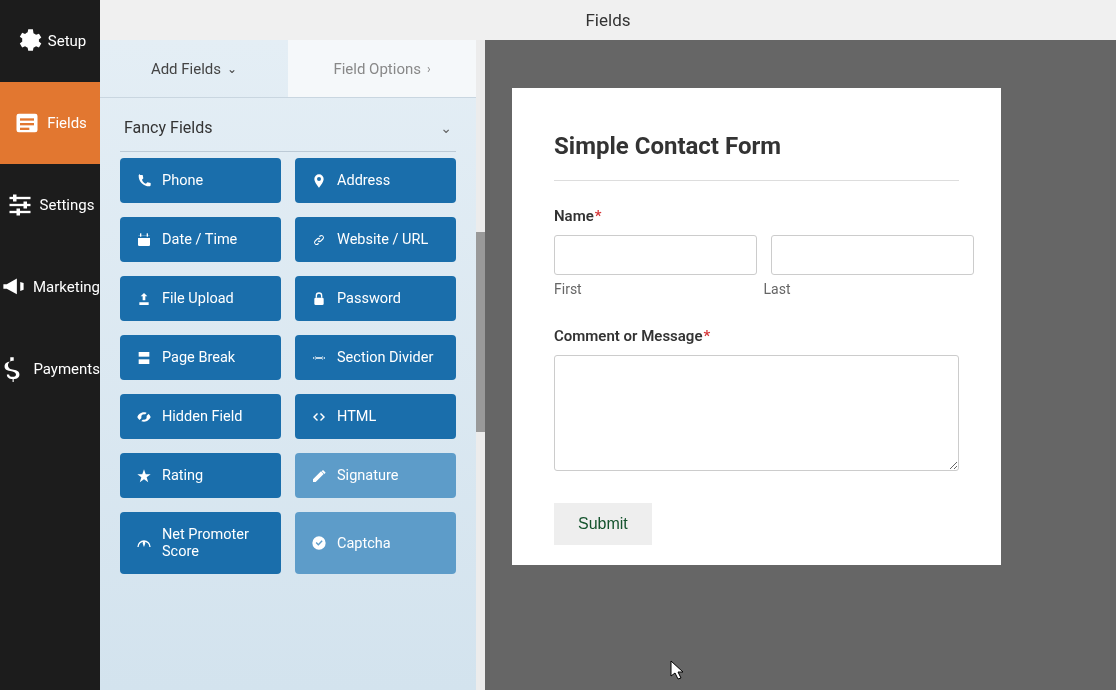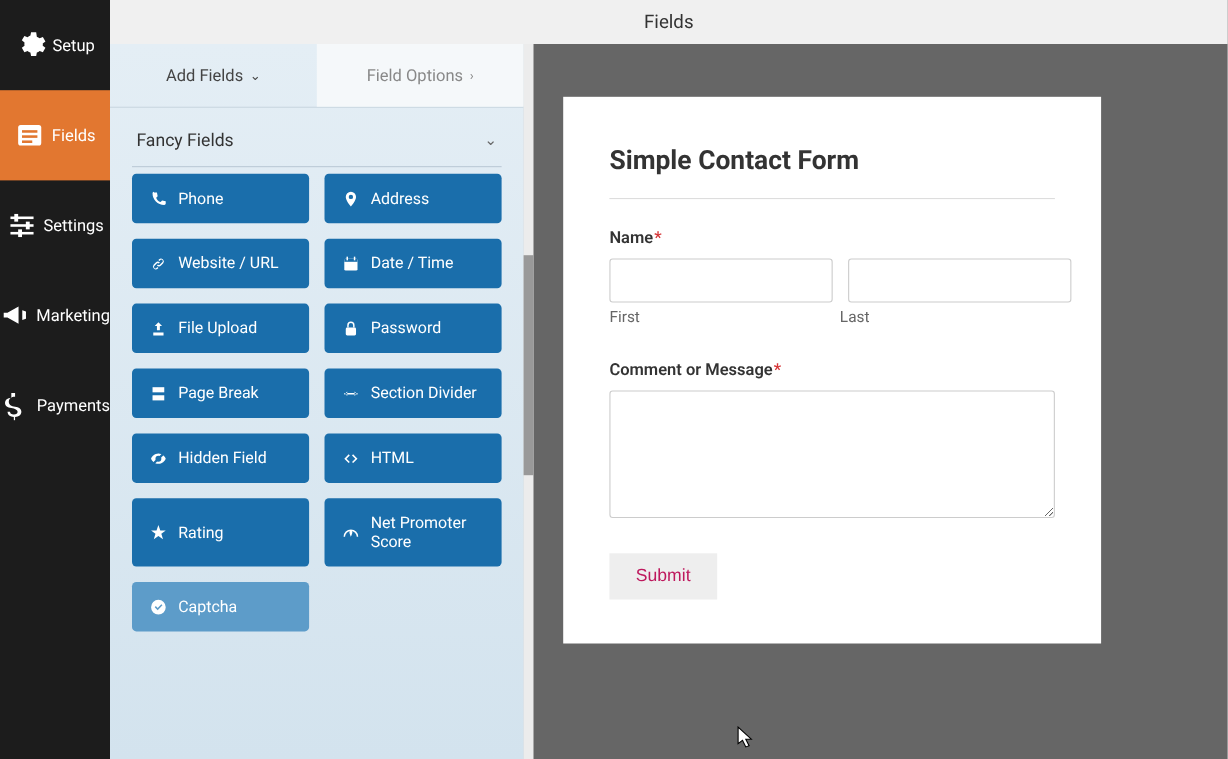--- a/index.html
+++ b/index.html
@@ -115,21 +115,21 @@
   flex: 1;
   background: #666;
   padding-top: 48px;
   padding-left: 36px;
   padding-right: 12px;
   overflow: hidden;
 }
 .form-card {
   background: #fff;
   width: 489px;
-  padding: 44px 42px 40px;
+  padding: 44px 42px 20px;
 }
 .form-title {
   font-size: 24px;
   font-weight: 700;
   color: #333;
   margin-bottom: 20px;
 }
 .form-title + hr {
   border: none;
   border-top: 1px solid #ddd;
@@ -163,21 +163,21 @@
   font-family: inherit;
   font-size: 14px;
   resize: vertical;
   margin-bottom: 28px;
 }
 .submit-btn {
   background: #eee;
   border: none;
   padding: 12px 24px;
   font-size: 16px;
-  color: #be185d;
+  color: #14532d;
   cursor: pointer;
 }
 .cursor {
   position: absolute;
   left: 670px;
   top: 660px;
   pointer-events: none;
 }
 svg { display: block; }
 </style>
@@ -269,39 +269,39 @@
               <span class="ficon">
                 <svg viewBox="0 0 24 24" fill="#fff">
                   <path d="M12 2a7 7 0 00-7 7c0 5 7 13 7 13s7-8 7-13a7 7 0 00-7-7zm0 10a3 3 0 110-6 3 3 0 010 6z"></path>
                 </svg>
               </span>
               <span>Address</span>
             </div>
             <div class="field-btn">
               <span class="ficon">
                 <svg viewBox="0 0 24 24" fill="#fff">
-                  <path d="M10 14a4 4 0 005.6 0l3-3a4 4 0 00-5.6-5.6l-1 1 1.4 1.4 1-1a2 2 0 112.8 2.8l-3 3a2 2 0 01-2.8 0L10 14zm4-4a4 4 0 00-5.6 0l-3 3a4 4 0 005.6 5.6l1-1-1.4-1.4-1 1a2 2 0 11-2.8-2.8l3-3a2 2 0 012.8 0L14 10z"></path>
-                </svg>
-              </span>
-              <span>Website / URL</span>
-            </div>
-            <div class="field-btn">
-              <span class="ficon">
-                <svg viewBox="0 0 24 24" fill="#fff">
                   <rect x="3" y="5" width="18" height="16" rx="2"></rect>
                   <rect x="3" y="5" width="18" height="4" fill="#1a6eab"></rect>
                   <rect x="6" y="2" width="2" height="5"></rect>
                   <rect x="16" y="2" width="2" height="5"></rect>
                 </svg>
               </span>
               <span>Date / Time</span>
             </div>
             <div class="field-btn">
               <span class="ficon">
                 <svg viewBox="0 0 24 24" fill="#fff">
+                  <path d="M10 14a4 4 0 005.6 0l3-3a4 4 0 00-5.6-5.6l-1 1 1.4 1.4 1-1a2 2 0 112.8 2.8l-3 3a2 2 0 01-2.8 0L10 14zm4-4a4 4 0 00-5.6 0l-3 3a4 4 0 005.6 5.6l1-1-1.4-1.4-1 1a2 2 0 11-2.8-2.8l3-3a2 2 0 012.8 0L14 10z"></path>
+                </svg>
+              </span>
+              <span>Website / URL</span>
+            </div>
+            <div class="field-btn">
+              <span class="ficon">
+                <svg viewBox="0 0 24 24" fill="#fff">
                   <path d="M12 3l5 5h-3v6h-4V8H7l5-5zm-7 14h14v4H5v-4z"></path>
                 </svg>
               </span>
               <span>File Upload</span>
             </div>
             <div class="field-btn">
               <span class="ficon">
                 <svg viewBox="0 0 24 24" fill="#fff">
                   <rect x="5" y="10" width="14" height="11" rx="2"></rect>
                   <path d="M8 10V7a4 4 0 018 0v3" stroke="#fff" stroke-width="2" fill="none"></path>
@@ -343,20 +343,28 @@
               </span>
               <span>HTML</span>
             </div>
             <div class="field-btn">
               <span class="ficon">
                 <svg viewBox="0 0 24 24" fill="#fff">
                   <path d="M12 2l2.6 7.5H22l-6 4.5 2.3 7.5L12 17l-6.3 4.5L8 14l-6-4.5h7.4L12 2z"></path>
                 </svg>
               </span>
               <span>Rating</span>
+            </div>
+            <div class="field-btn highlight">
+              <span class="ficon">
+                <svg viewBox="0 0 24 24" fill="#fff">
+                  <path d="M3 17v4h4L19 9l-4-4L3 17zm17-12l-2-2-2 2 4 4 2-2-2-2z"></path>
+                </svg>
+              </span>
+              <span>Signature</span>
             </div>
             <div class="field-btn">
               <span class="ficon">
                 <svg viewBox="0 0 24 24" fill="#fff">
                   <path d="M4 18a8 8 0 0116 0h2a10 10 0 00-20 0h2zm8-8a2 2 0 00-2 2c0 1 2 6 2 6s2-5 2-6a2 2 0 00-2-2z"></path>
                 </svg>
               </span>
               <span>Net Promoter Score</span>
             </div>
             <div class="field-btn highlight">

